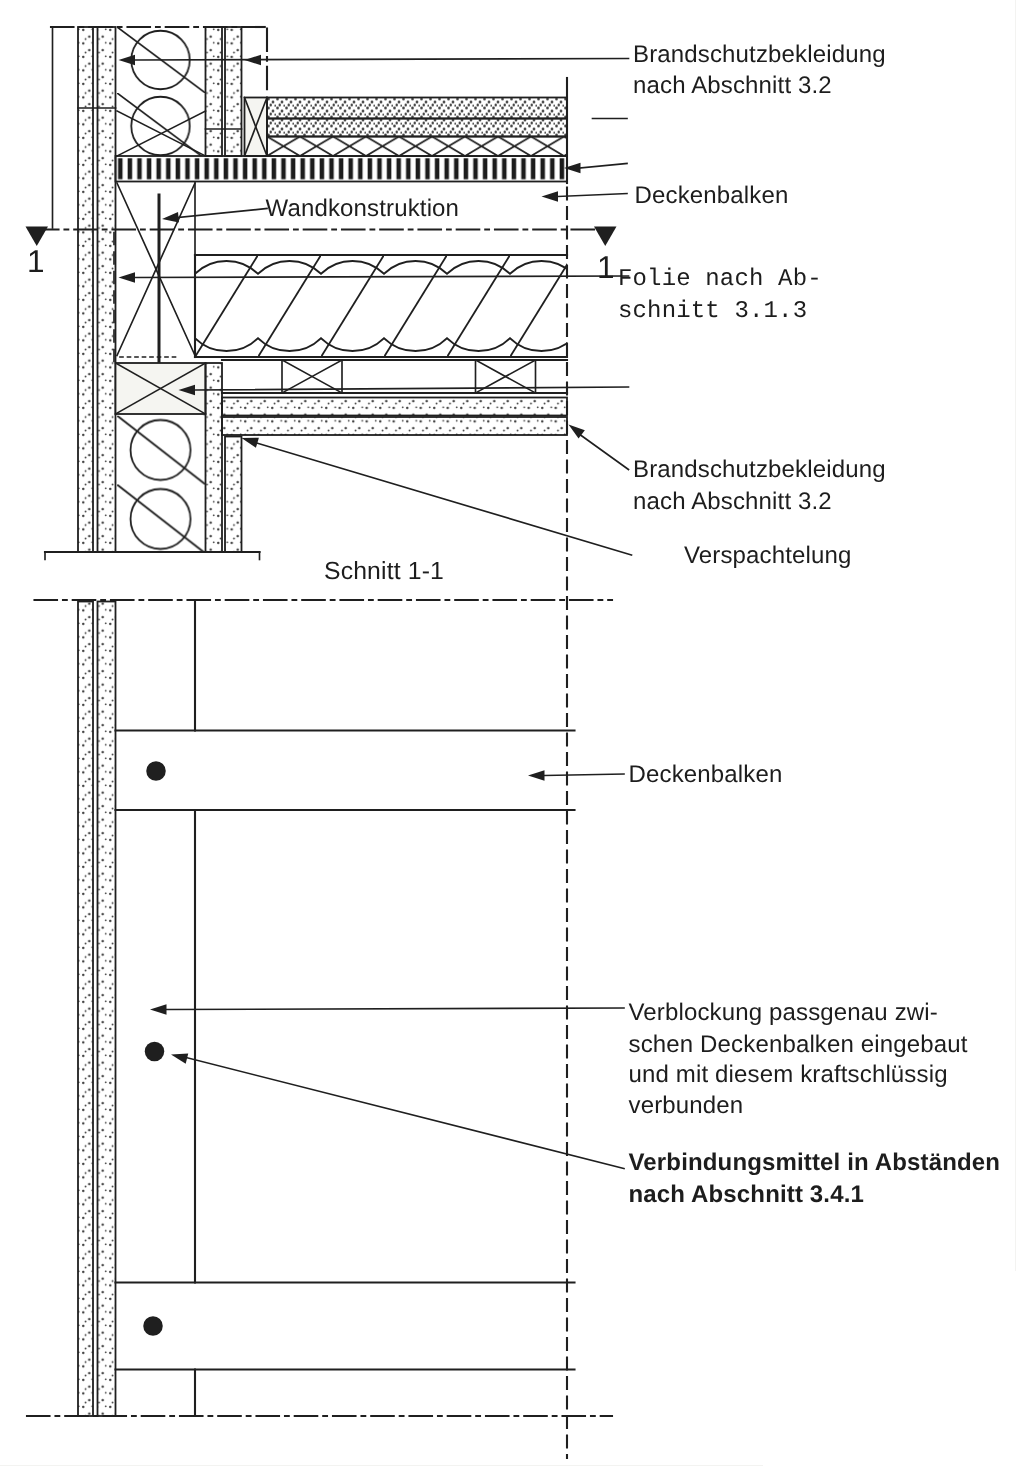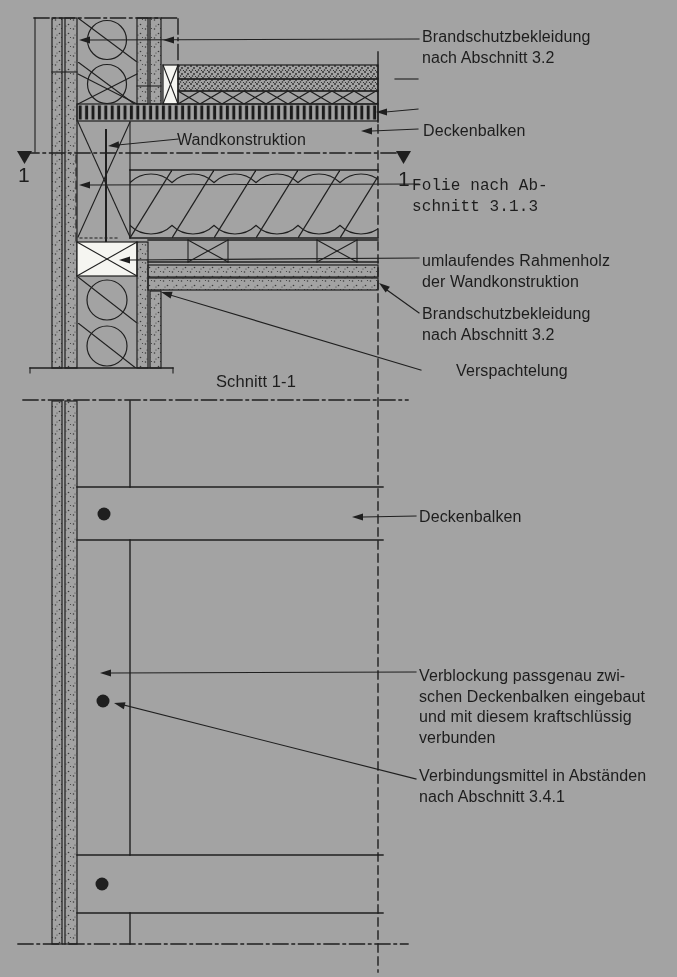--- a/index.html
+++ b/index.html
@@ -1,18 +1,18 @@
 <!DOCTYPE html>
 <html><head>
 <meta charset="utf-8">
 <style>
   html,body{margin:0;padding:0;background:#e9e9e6;}
   .stage{
     position:relative;width:677px;height:977px;margin:0 auto;
-    background:#a3a3a3;overflow:hidden;
+    background:#ffffff;overflow:hidden;
     font-family:"Liberation Sans", sans-serif;
   }
   .stage svg{position:absolute;left:0;top:0;}
   .lbl{
     position:absolute;color:#1d1d1d;font-size:16px;line-height:20.5px;
     white-space:pre-line;letter-spacing:0.1px;
   }
   .marker{font-size:21px;font-weight:400;}
   .title{font-size:16.5px;}
   .ln{stroke:#1f1f1f;stroke-width:1.4;fill:none;stroke-linecap:square;}
@@ -238,32 +238,30 @@
     </g>
   </g>
 </svg>
 
 <div class="lbl" style="left:422px;top:27px;">Brandschutzbekleidung
 nach Abschnitt 3.2</div>
 <div class="lbl" style="left:423px;top:121px;">Deckenbalken</div>
 <div class="lbl" style="left:177px;top:130px;">Wandkonstruktion</div>
 <div class="lbl" style="left:412px;top:176px;font-family:Liberation Mono, monospace;">Folie nach Ab-
 schnitt 3.1.3</div>
-<div class="lbl" style="left:422px;top:251px;">umlaufendes Rahmenholz
-der Wandkonstruktion</div>
 <div class="lbl" style="left:422px;top:304px;">Brandschutzbekleidung
 nach Abschnitt 3.2</div>
 <div class="lbl" style="left:423px;top:361px;margin-left:33px;">Verspachtelung</div>
 
 <div class="lbl marker" style="left:18px;top:165px;">1</div>
 <div class="lbl marker" style="left:398px;top:169px;">1</div>
 
 <div class="lbl title" style="left:200px;top:371px;margin-left:16px;">Schnitt 1-1</div>
 
 <div class="lbl" style="left:419px;top:507px;">Deckenbalken</div>
 <div class="lbl" style="left:419px;top:666px;">Verblockung passgenau zwi-
 schen Deckenbalken eingebaut
 und mit diesem kraftschlüssig
 verbunden</div>
-<div class="lbl" style="left:419px;top:766px;">Verbindungsmittel in Abständen
+<div class="lbl" style="left:419px;top:766px;font-weight:bold;">Verbindungsmittel in Abständen
 nach Abschnitt 3.4.1</div>
 
 </div>
 
 </body></html>

